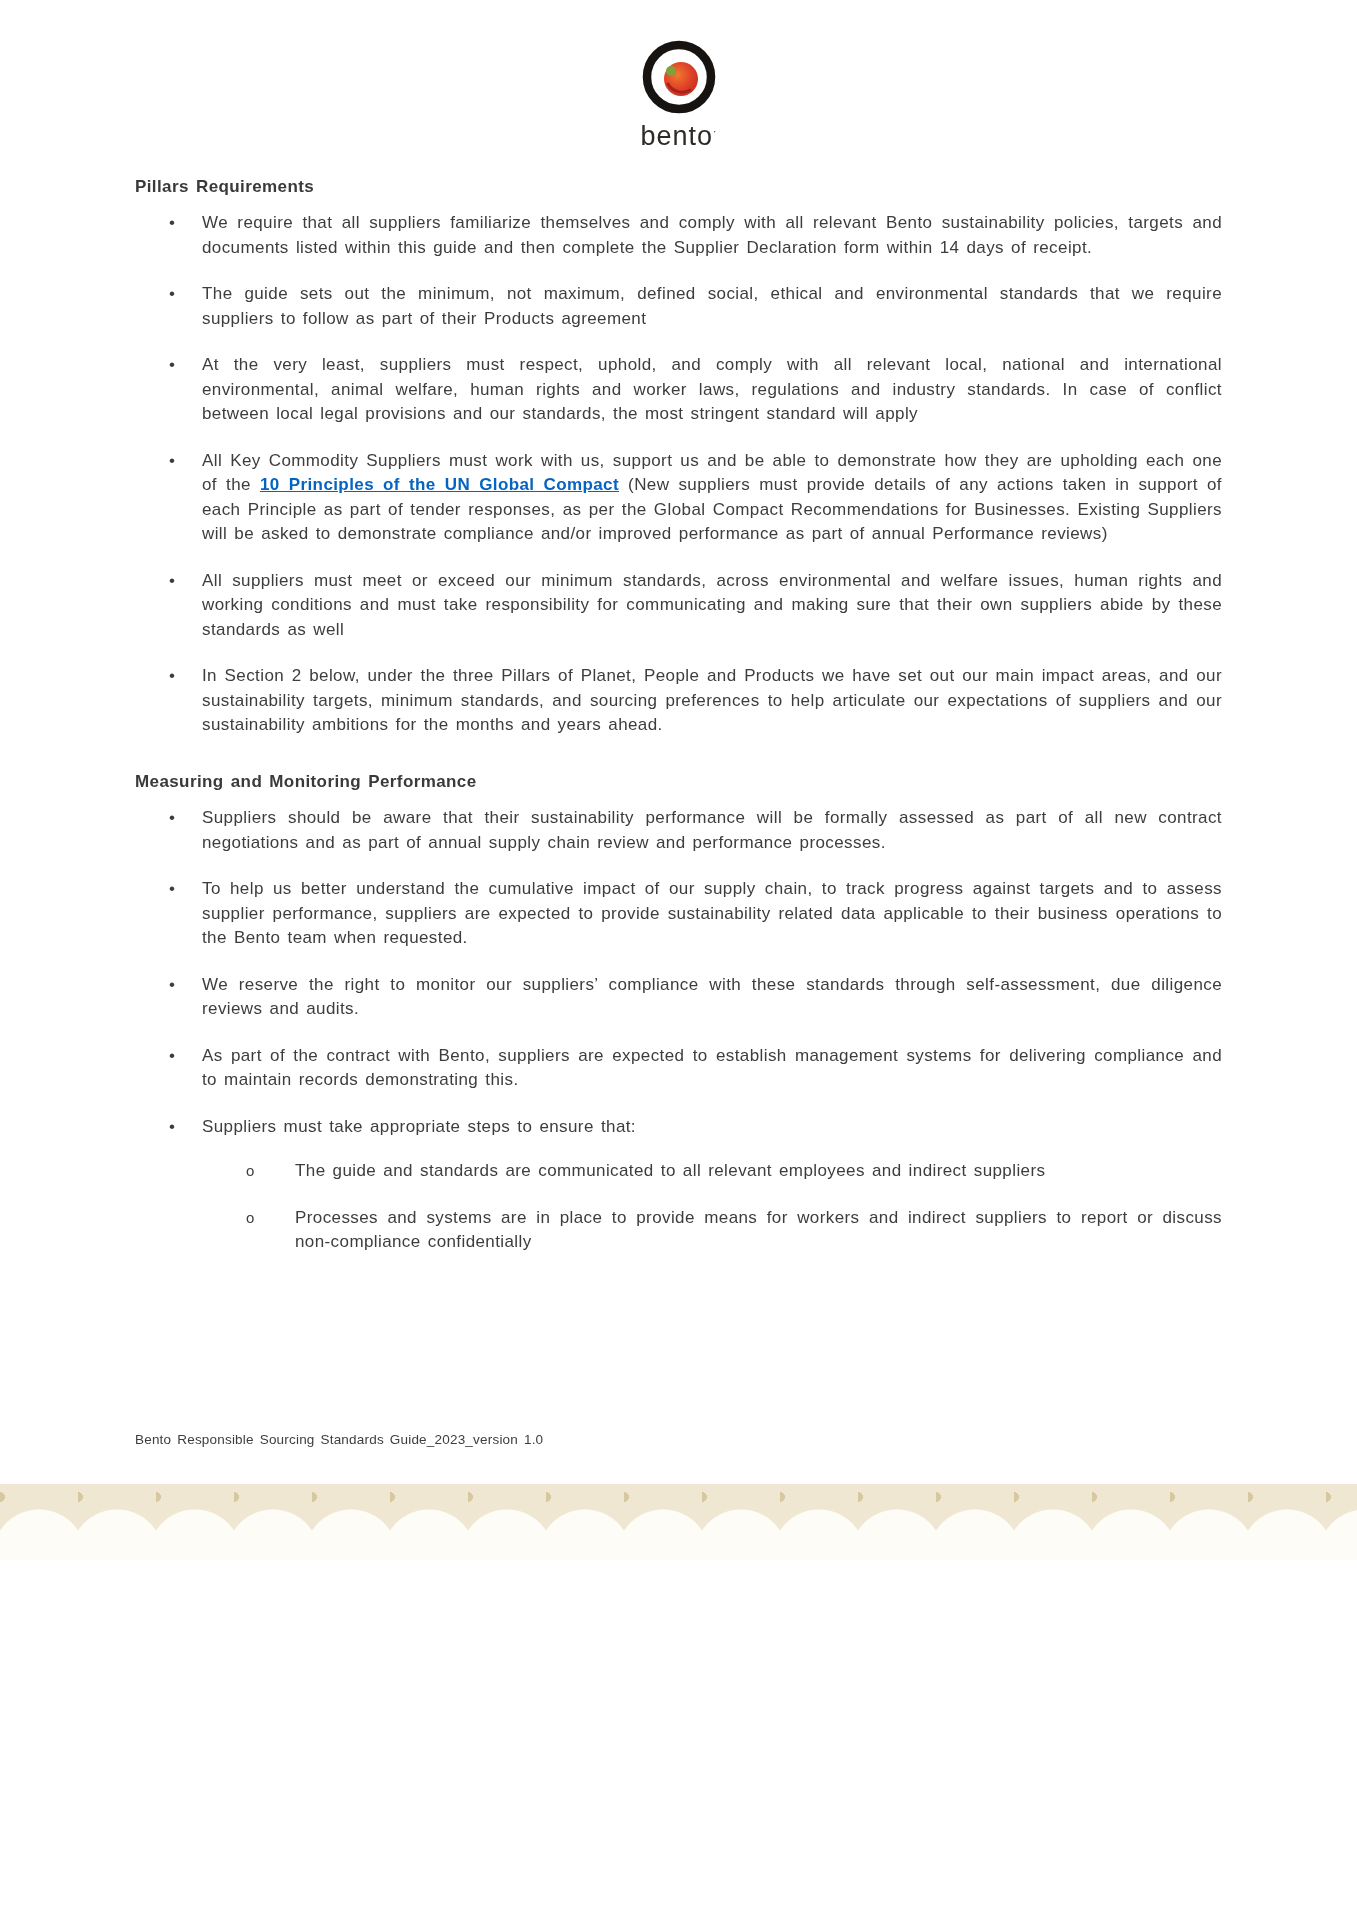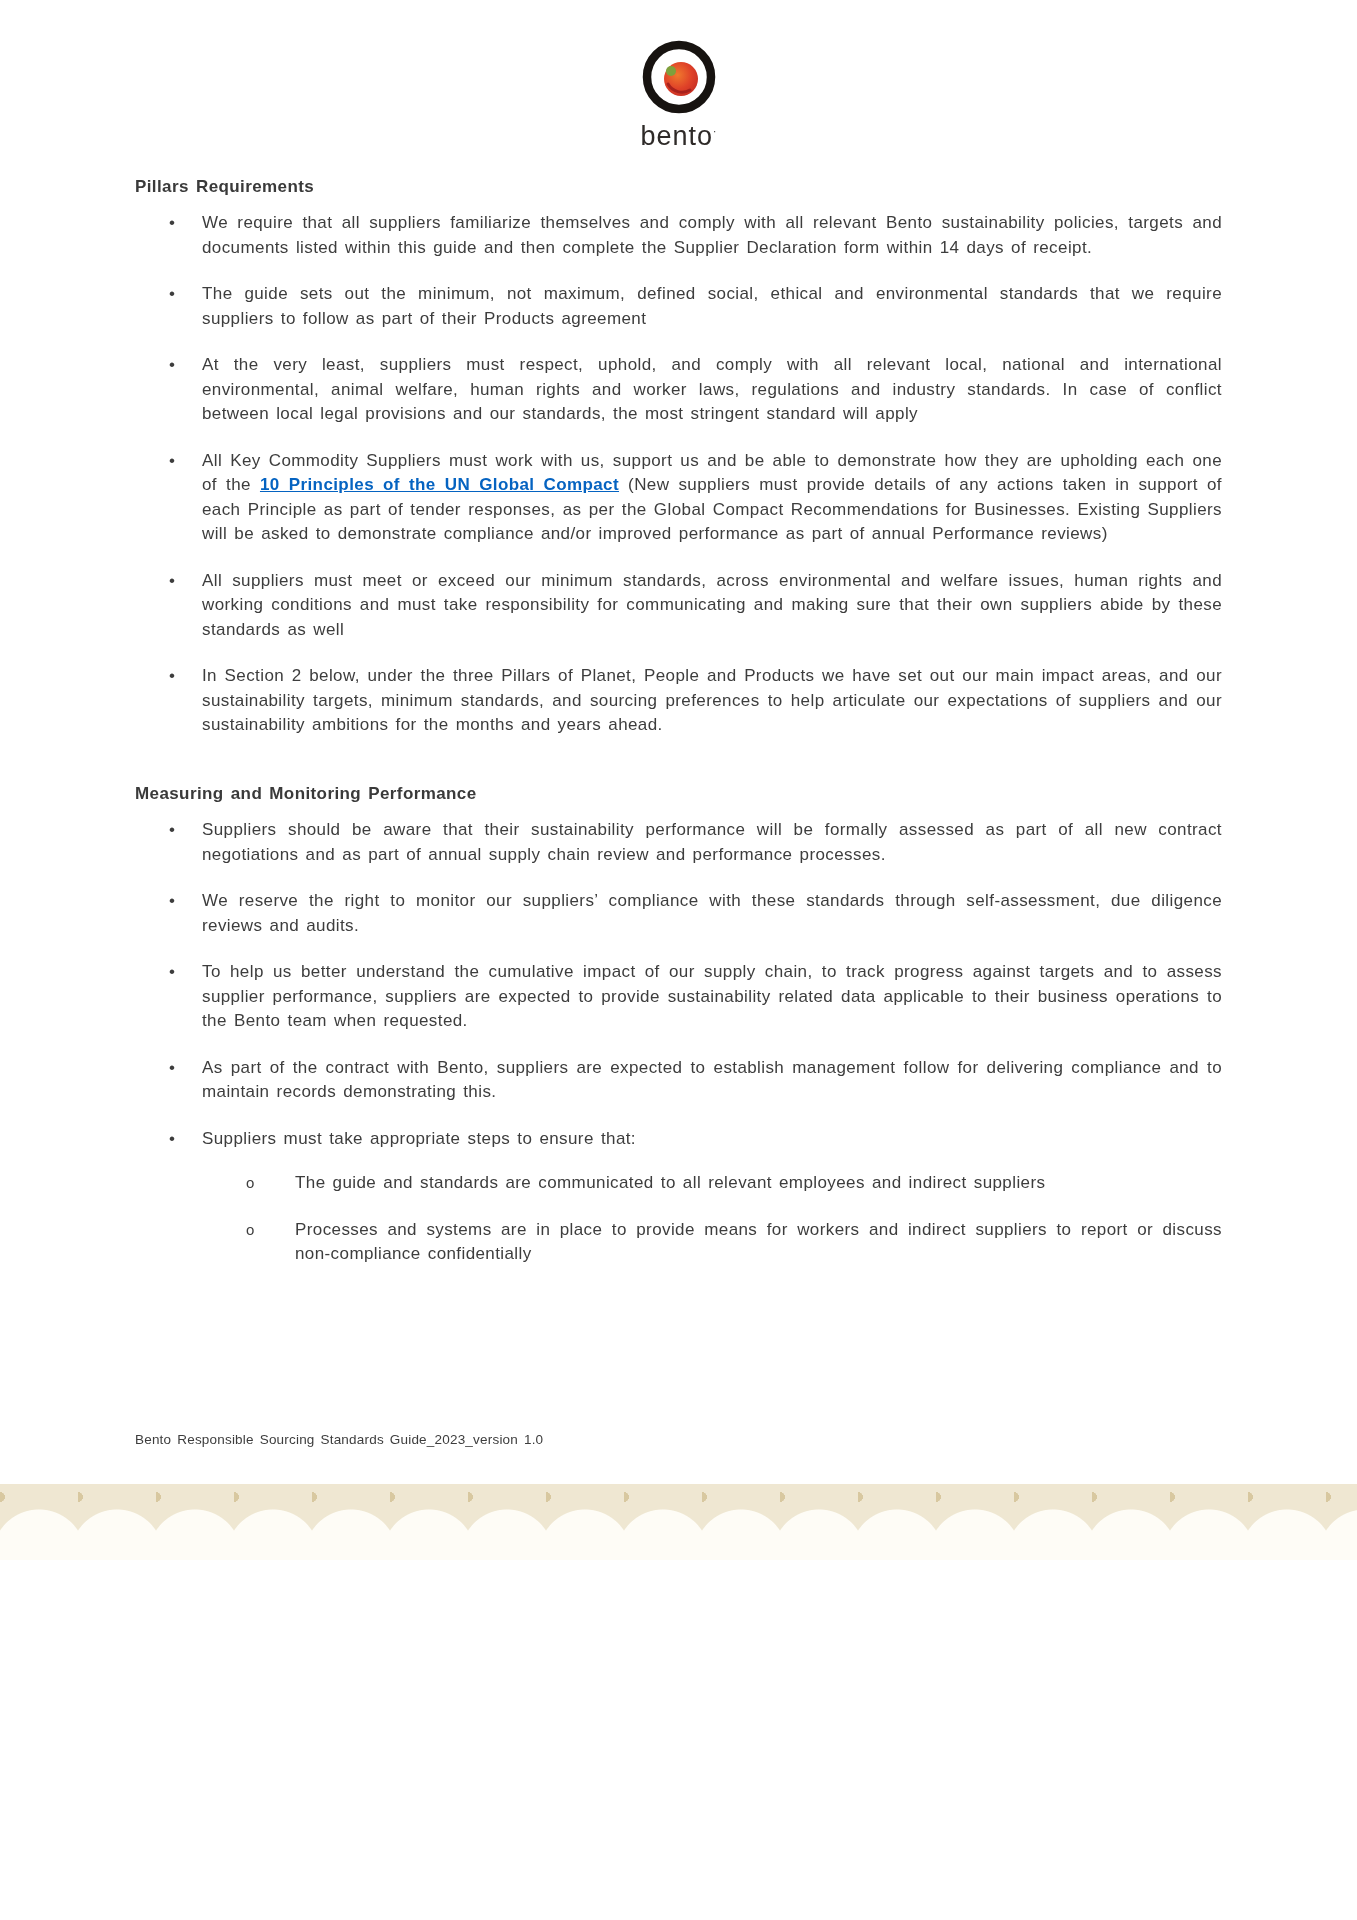--- a/index.html
+++ b/index.html
@@ -37,21 +37,21 @@
     letter-spacing: 0;
   }
 
   
   .section-heading {
     font-weight: bold;
     font-size: 17px;
     color: #3a3a3a;
     margin: 0 0 12px 0;
   }
-  .section-heading.spaced { margin-top: 44px; }
+  .section-heading.spaced { margin-top: 32px; }
 
   
   ul.bullets { list-style: none; margin: 0; padding: 0; }
   ul.bullets > li {
     position: relative;
     padding-left: 67px;
     margin-bottom: 22px;
     text-align: justify;
   }
   ul.bullets > li::before {
@@ -153,27 +153,27 @@
       </li>
     </ul>
 
     <h2 class="section-heading spaced">Measuring and Monitoring Performance</h2>
 
     <ul class="bullets">
       <li>
         <span>Suppliers should be aware that their sustainability performance will be formally assessed as part of all new contract negotiations and as part of annual supply chain review and performance processes.</span>
       </li>
       <li>
+        <span>To help us better understand the cumulative impact of our supply chain, to track progress against targets and to assess supplier performance, suppliers are expected to provide sustainability related data applicable to their business operations to the Bento team when requested.</span>
+      </li>
+      <li>
         <span>We reserve the right to monitor our suppliers’ compliance with these standards through self-assessment, due diligence reviews and audits.</span>
       </li>
       <li>
-        <span>To help us better understand the cumulative impact of our supply chain, to track progress against targets and to assess supplier performance, suppliers are expected to provide sustainability related data applicable to their business operations to the Bento team when requested.</span>
-      </li>
-      <li>
-        <span>As part of the contract with Bento, suppliers are expected to establish management follow for delivering compliance and to maintain records demonstrating this.</span>
+        <span>As part of the contract with Bento, suppliers are expected to establish management systems for delivering compliance and to maintain records demonstrating this.</span>
       </li>
       <li>
         <span>Suppliers must take appropriate steps to ensure that:</span>
         <ul class="sub">
           <li>
             <span>The guide and standards are communicated to all relevant employees and indirect suppliers</span>
           </li>
           <li>
             <span>Processes and systems are in place to provide means for workers and indirect suppliers to report or discuss non-compliance confidentially</span>
           </li>

